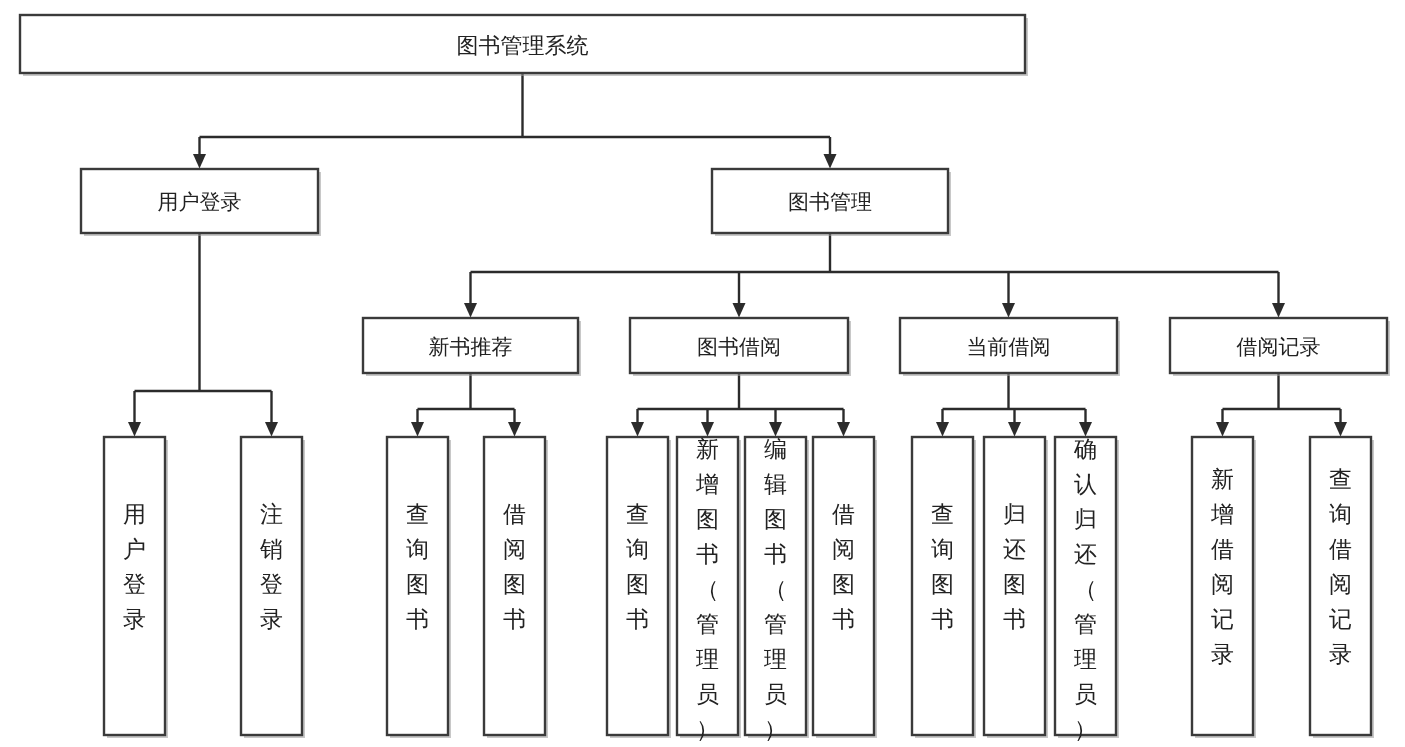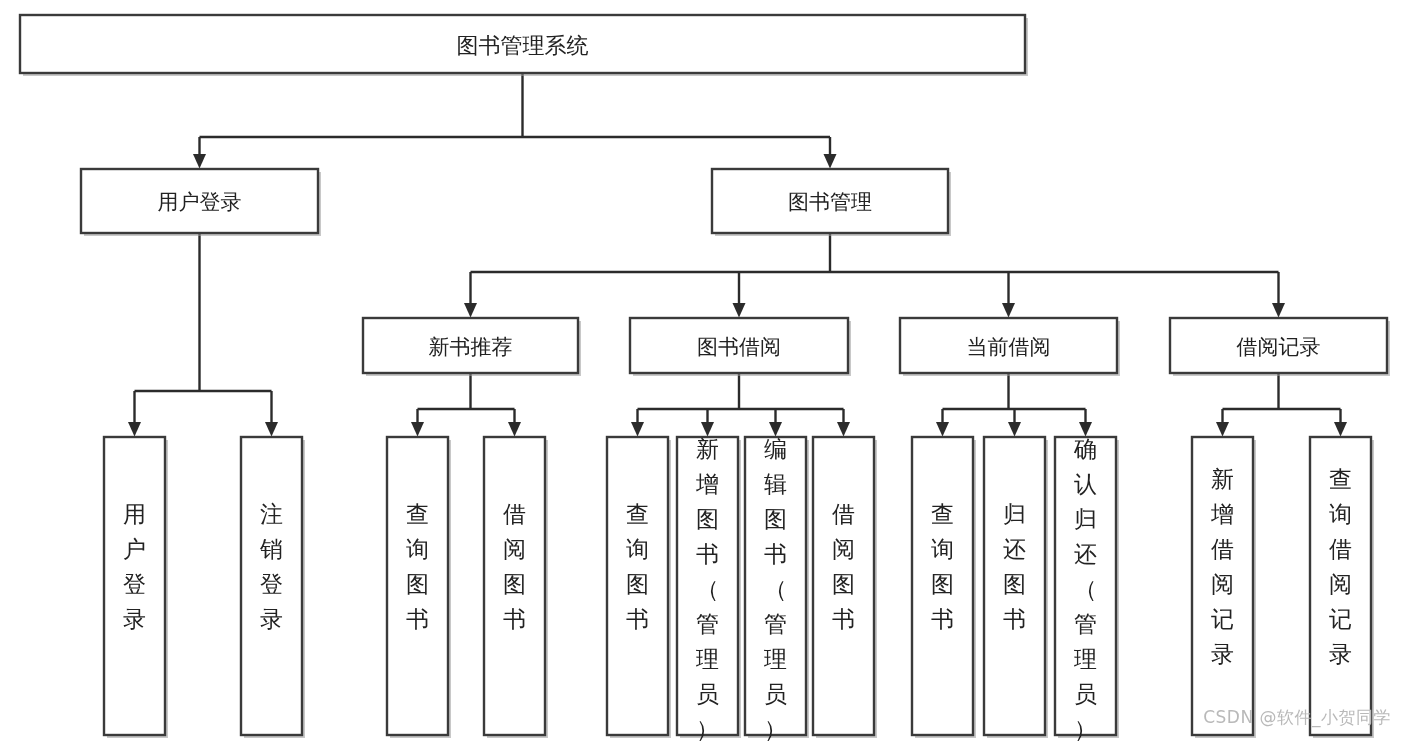--- a/index.html
+++ b/index.html
@@ -233,14 +233,13 @@
           <text x="1222.5" class="vert-label"><tspan x="1222.5" y="487">新</tspan><tspan x="1222.5" y="522">增</tspan><tspan x="1222.5" y="557">借</tspan><tspan x="1222.5" y="592">阅</tspan><tspan x="1222.5" y="627">记</tspan><tspan x="1222.5" y="662">录</tspan></text>
         </g>
         <g>
           <rect x="1313" y="440" width="61" height="298" class="node-shadow"></rect>
           <rect x="1310" y="437" width="61" height="298" class="node-rect"></rect>
           <text x="1340.5" class="vert-label"><tspan x="1340.5" y="487">查</tspan><tspan x="1340.5" y="522">询</tspan><tspan x="1340.5" y="557">借</tspan><tspan x="1340.5" y="592">阅</tspan><tspan x="1340.5" y="627">记</tspan><tspan x="1340.5" y="662">录</tspan></text>
         </g>
       </g>
   </svg>
 
-  <div class="watermark">CSDN @软件_小贺同学</div>
 </div>
 
 </body></html>

